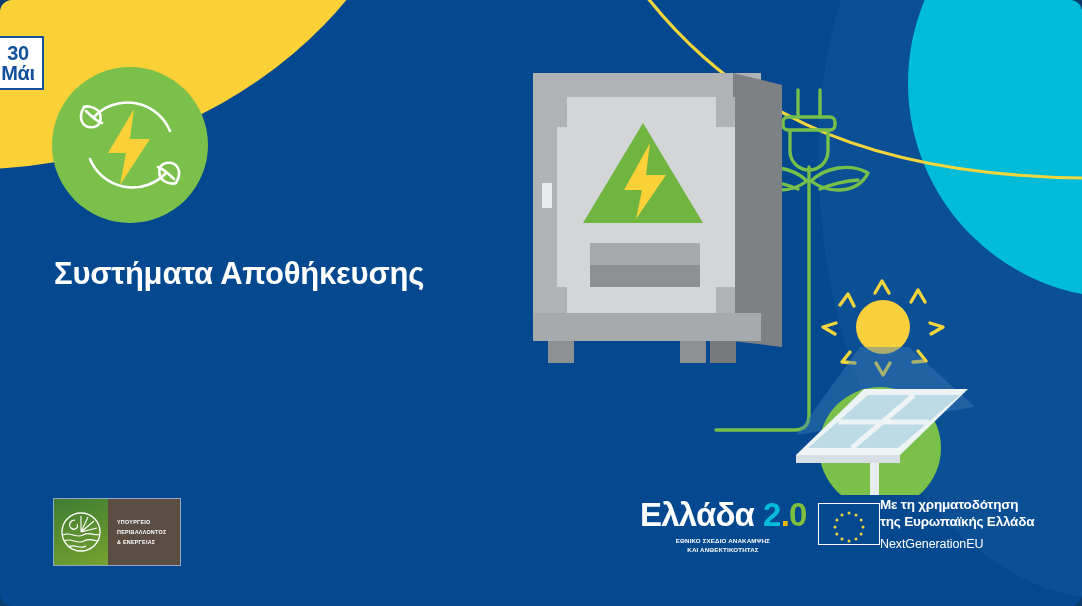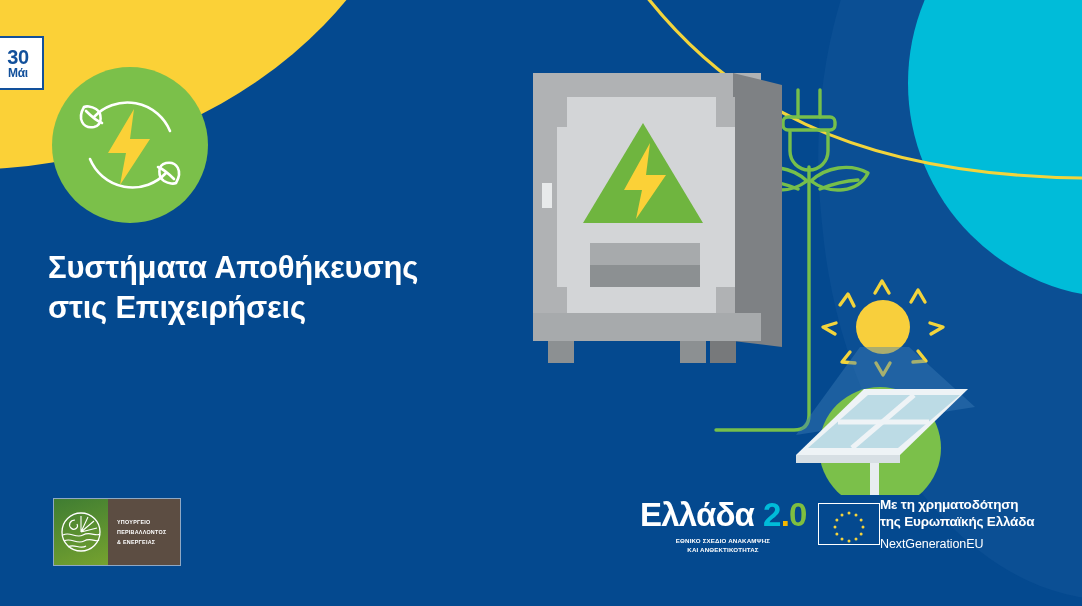--- a/index.html
+++ b/index.html
@@ -8,20 +8,21 @@
     padding: 0;
     background: #0a3d6e;
   }
   #stage {
     position: relative;
     width: 1082px;
     height: 606px;
     overflow: hidden;
     background: #04498f;
     font-family: "Liberation Sans", sans-serif;
+    border-radius: 12px;
     -webkit-font-smoothing: antialiased;
   }
 
   
   .bg-layer { position: absolute; inset: 0; overflow: hidden; }
 
   .yellow-blob {
     position: absolute;
     left: -330px;
     top: -470px;
@@ -70,21 +71,21 @@
     z-index: 40;
   }
   .date-badge .d-day {
     color: #12509b;
     font-size: 20px;
     font-weight: bold;
     letter-spacing: -0.3px;
   }
   .date-badge .d-month {
     color: #12509b;
-    font-size: 12px;
+    font-size: 20px;
     font-weight: bold;
     letter-spacing: -0.3px;
   }
 
   
   .hero-icon {
     position: absolute;
     left: 50px;
     top: 65px;
     width: 160px;
@@ -97,21 +98,21 @@
     left: 48px;
     top: 248px;
     width: 470px;
     z-index: 30;
   }
   .hero-title {
     color: #ffffff;
     font-size: 31px;
     font-weight: bold;
     line-height: 1.28;
-    margin: 0;
+    margin: 6px;
     letter-spacing: -0.2px;
   }
   .hero-sub {
     color: #e9eef6;
     font-size: 21px;
     line-height: 1.42;
     margin: 18px 0 0 0;
     font-weight: normal;
     letter-spacing: -0.1px;
   }
@@ -247,21 +248,20 @@
       <path d="M 126,118 C 133,106 127,96 116,98 C 107,100 108,112 114,116 C 119,119 124,119 126,118 Z"></path>
       <path d="M 36,46 C 42,52 47,56 52,58"></path>
       <path d="M 124,114 C 118,108 113,104 108,102"></path>
     </g>
     <path d="M 84,44 L 58,88 L 76,88 L 70,120 L 100,74 L 80,74 Z" fill="#fbd137"></path>
   </svg>
 
   <div class="title-block">
     <h1 class="hero-title">
       <span>Συστήματα Αποθήκευσης</span><br>
-      <span>στις Επιχειρήσεις</span>
     </h1>
   </div>
 
   <svg class="illustration" viewBox="0 0 560 440">
 
     <g fill="none" stroke="#76bf4b" stroke-width="3.4" stroke-linecap="round" stroke-linejoin="round">
       <path d="M 278,35 L 278,62"></path>
       <path d="M 300,35 L 300,62"></path>
       <rect x="263" y="62" width="52" height="13" rx="5"></rect>
       <path d="M 270,77 L 270,96 A 19,19 0 0 0 308,96 L 308,77"></path>

